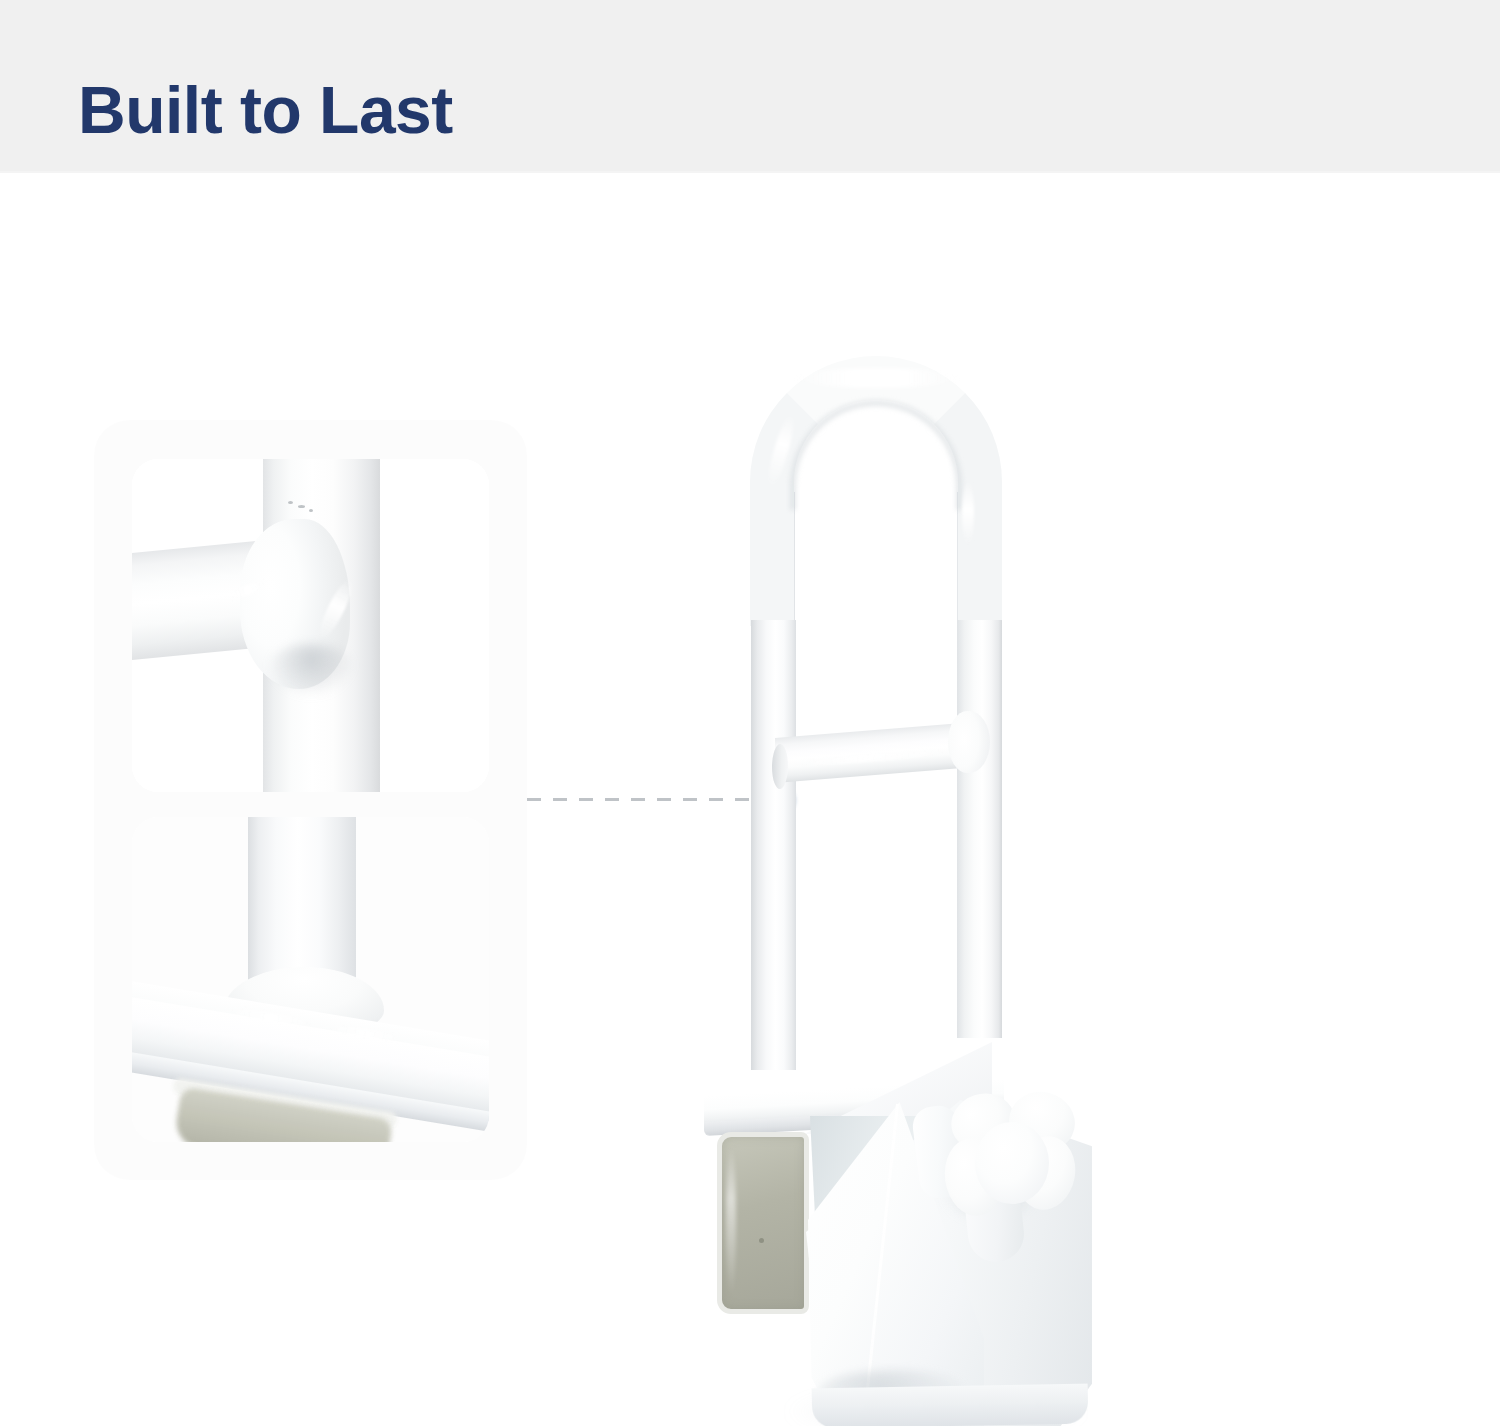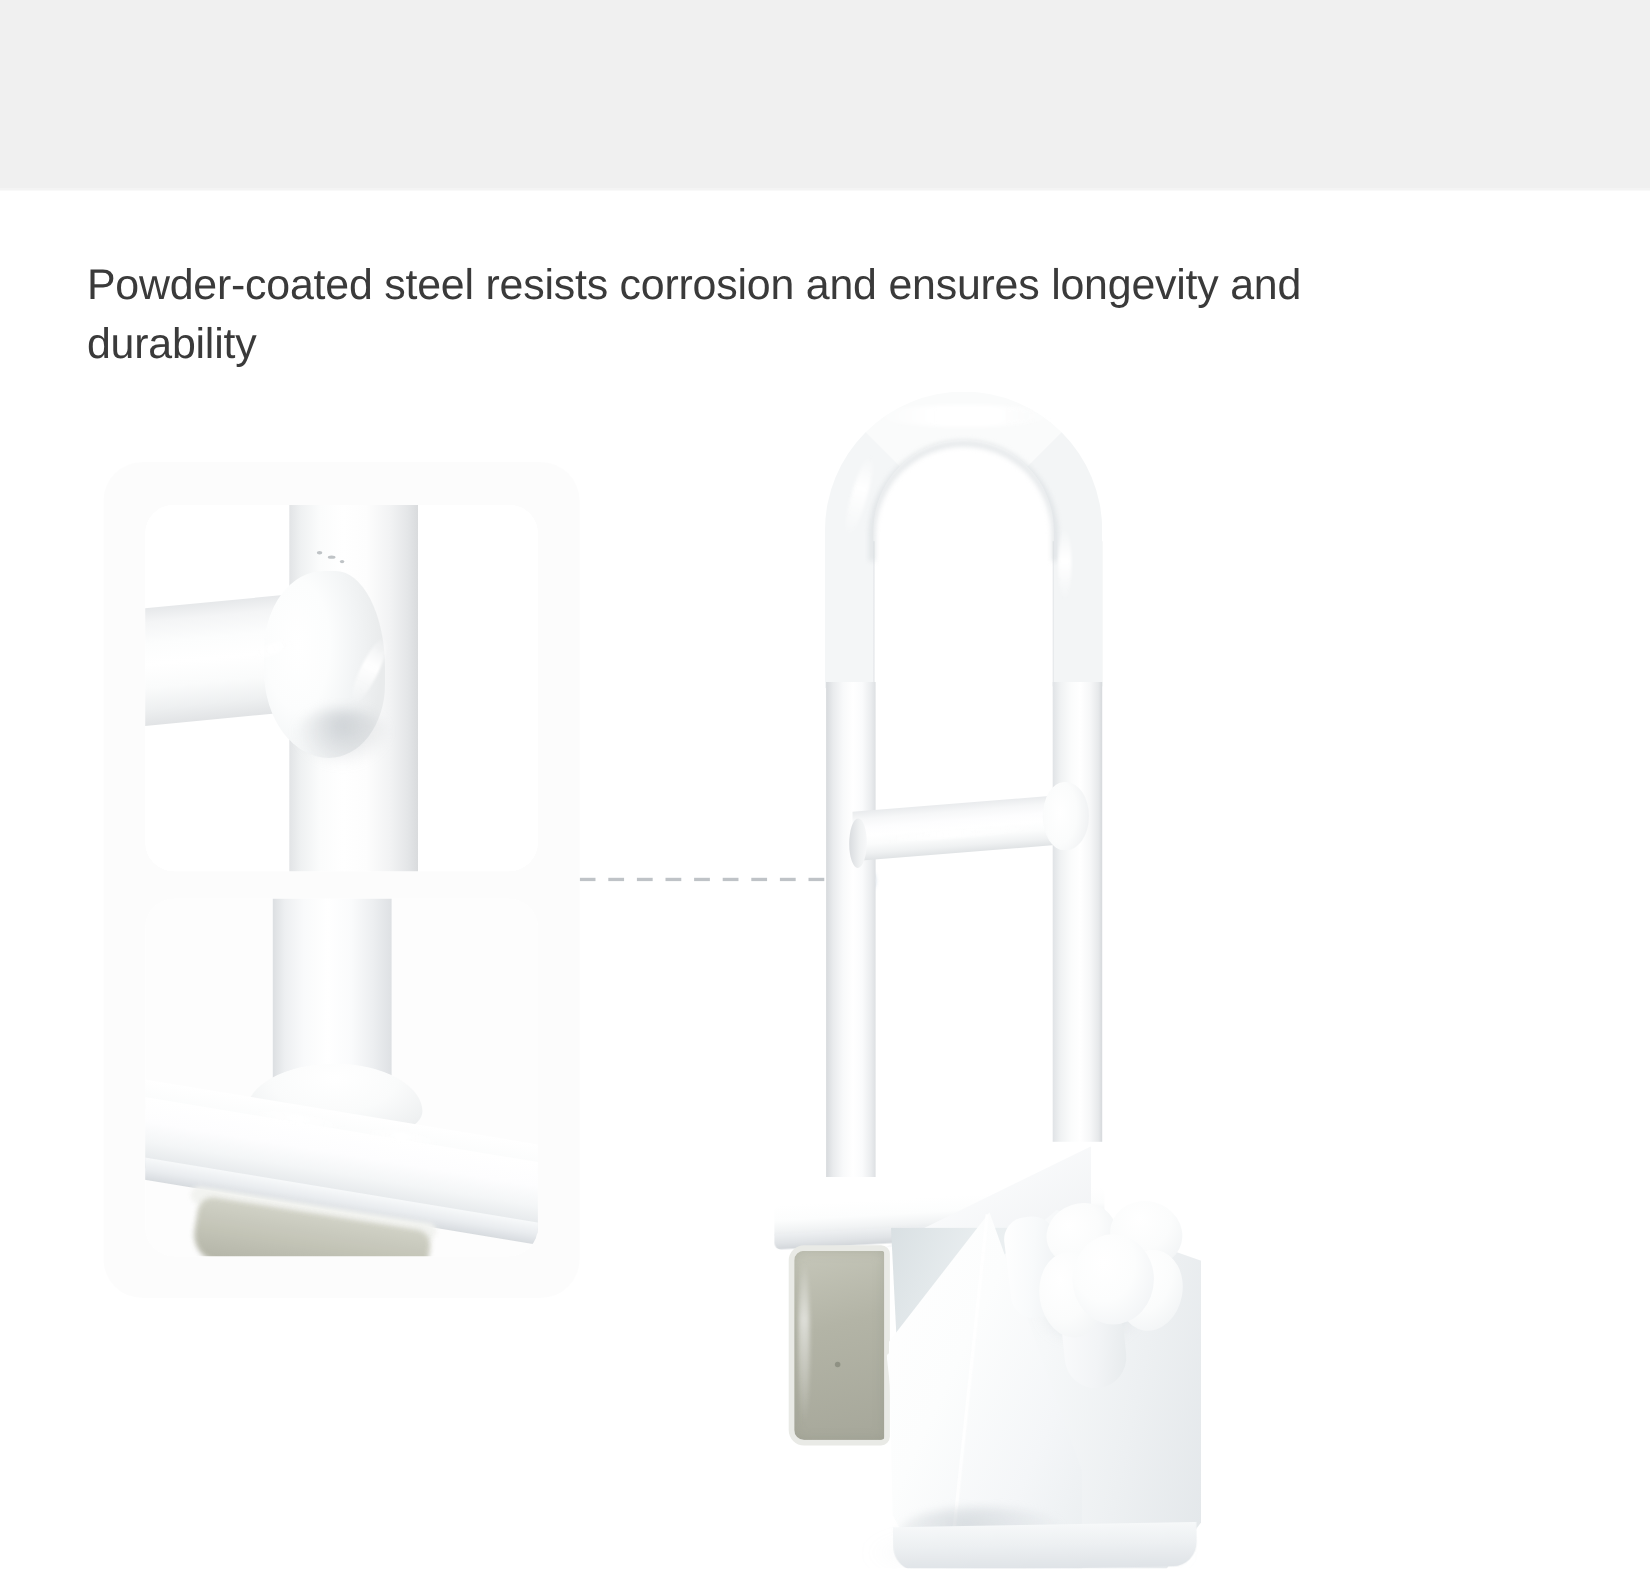--- a/index.html
+++ b/index.html
@@ -701,22 +701,22 @@
     background: radial-gradient(ellipse at 50% 40%, rgba(190,196,202,0.30) 0%, rgba(190,196,202,0) 72%);
     filter: blur(8px);
   }
 </style>
 </head>
 <body>
 
 <div class="page">
 
   <div class="header-band"></div>
-
-  <div class="subtitle">Powder-coated steel resists corrosion and ensures longevity and durability</div>
+  <div class="page-title">Built to Last</div>
+
 
   <div class="callout-frame">
 
     <div class="callout-panel top">
       <div class="photo-weld">
         <div class="v-tube"></div>
         <div class="h-tube"></div>
         <div class="fillet"></div>
         <div class="under-shadow"></div>
         <div class="gloss-a"></div>

